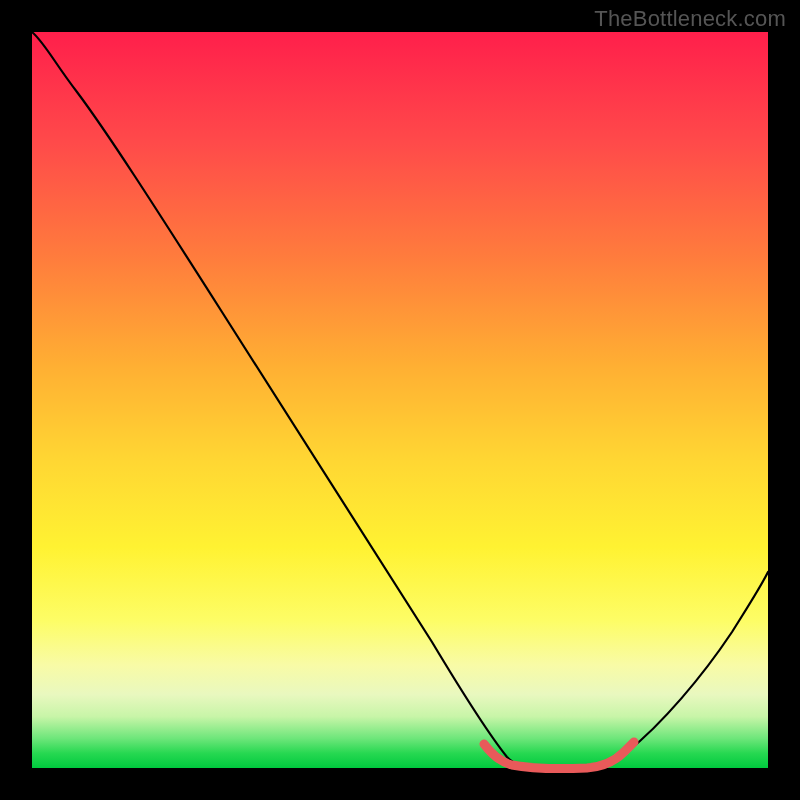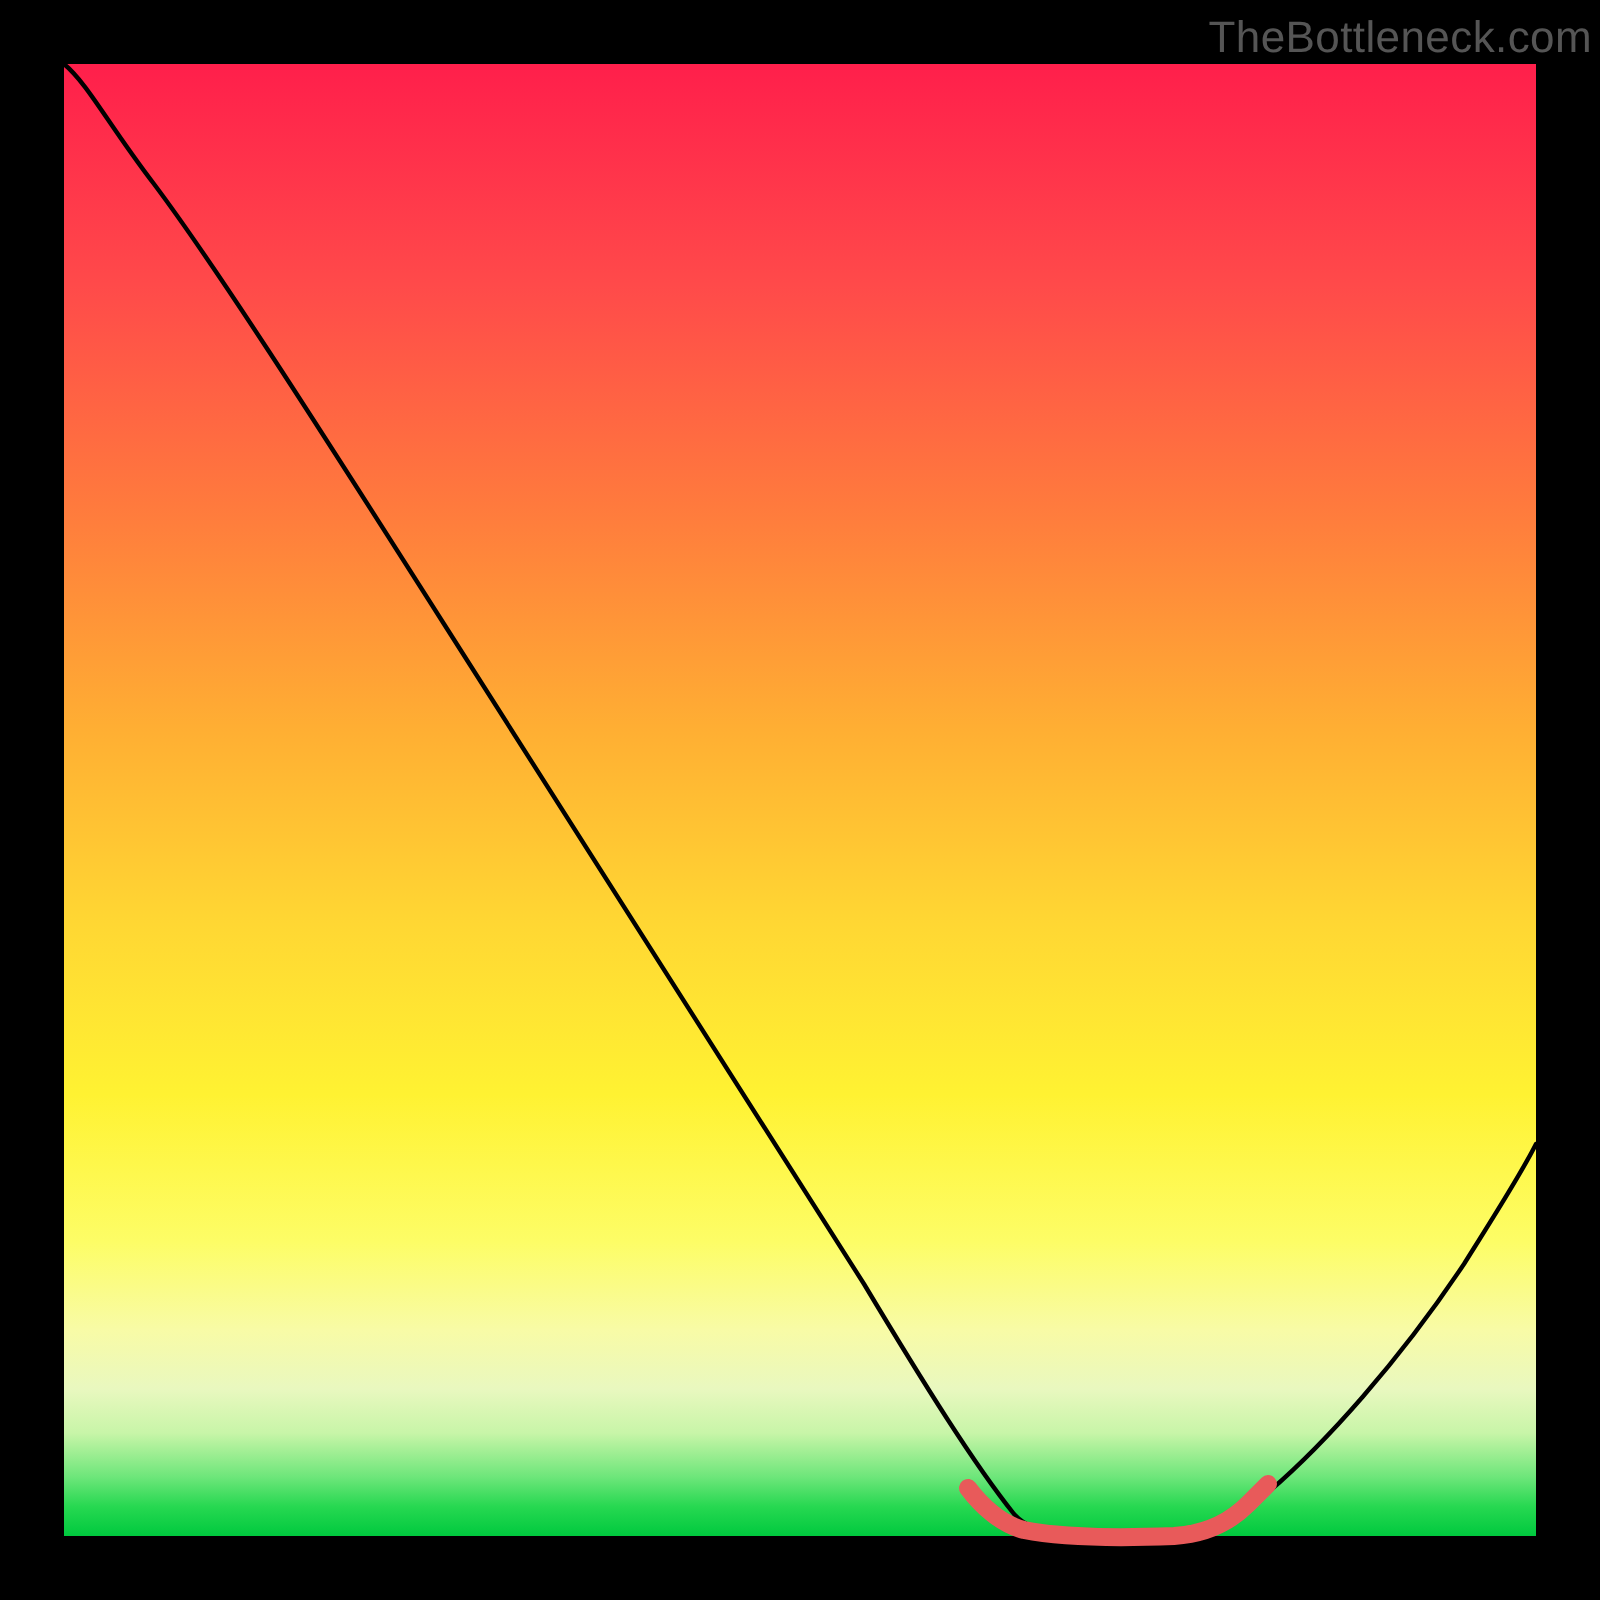--- a/index.html
+++ b/index.html
@@ -39,21 +39,21 @@
       #e9f8bf 90%,
       #c8f5a8 93%,
       #6de67a 96%,
       #27d851 98%,
       #00c93e 100%
     );
   }
   .watermark {
     position: absolute;
     top: 6px;
-    right: 4px;
+    right: 14px;
     color: #555;
     font-size: 22px;
     letter-spacing: 0.2px;
   }
   svg.curve {
     position: absolute;
     left: 32px;
     top: 32px;
     width: 736px;
     height: 736px;

